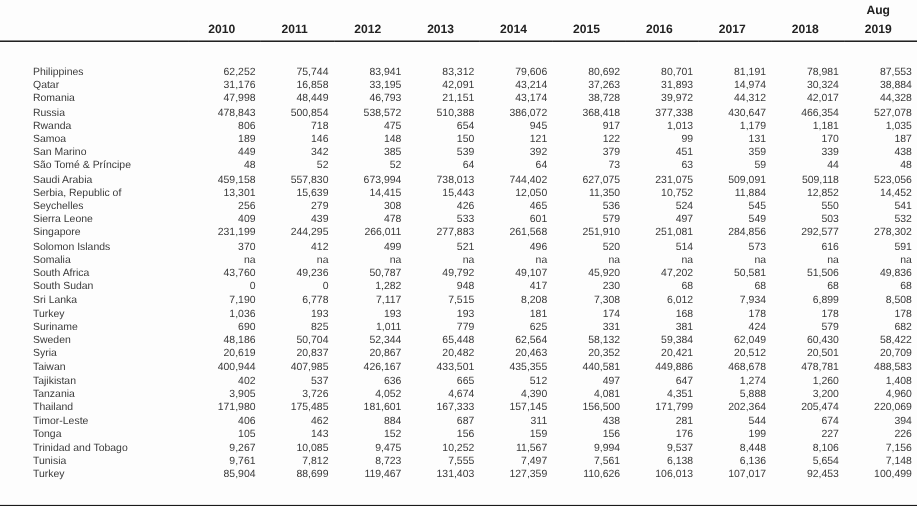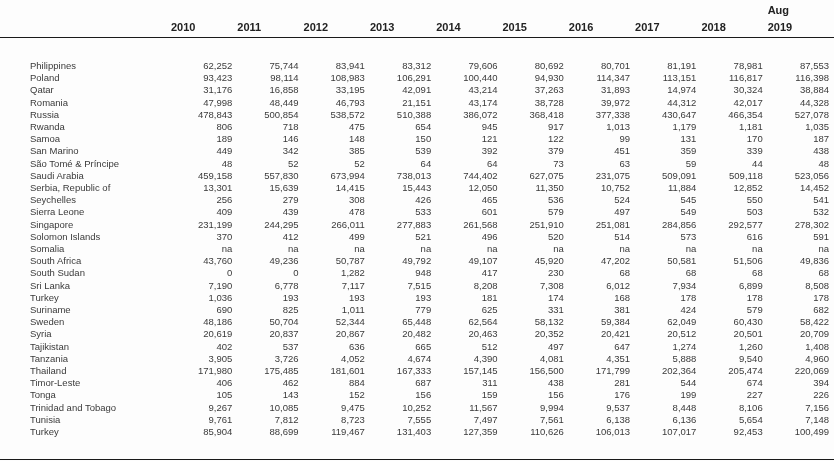--- a/index.html
+++ b/index.html
@@ -22,21 +22,21 @@
     border-collapse: collapse;
     table-layout: fixed;
   }
   col.c-country { width: 171px; }
   col.c-num { width: 66.3px; }
 
   thead th {
     font-weight: bold;
     color: #222222;
     font-size: 11px;
-    text-align: left;
+    text-align: center;
     padding: 0 5px 0 0;
     vertical-align: bottom;
     white-space: nowrap;
   }
   tr.aug-row th { height: 15px; padding-top: 2px; line-height: 13px; }
   tr.year-row th { height: 16px; padding-bottom: 4px; line-height: 12px; }
   thead { border-bottom: 1.5px solid #1a1a1a; }
 
   tbody td {
     font-size: 9.5px;
@@ -109,33 +109,20 @@
           <td class="num">83,941</td>
           <td class="num">83,312</td>
           <td class="num">79,606</td>
           <td class="num">80,692</td>
           <td class="num">80,701</td>
           <td class="num">81,191</td>
           <td class="num">78,981</td>
           <td class="num">87,553</td>
         </tr>
         <tr>
-          <td class="country">Poland</td>
-          <td class="num">93,423</td>
-          <td class="num">98,114</td>
-          <td class="num">108,983</td>
-          <td class="num">106,291</td>
-          <td class="num">100,440</td>
-          <td class="num">94,930</td>
-          <td class="num">114,347</td>
-          <td class="num">113,151</td>
-          <td class="num">116,817</td>
-          <td class="num">116,398</td>
-        </tr>
-        <tr>
           <td class="country">Qatar</td>
           <td class="num">31,176</td>
           <td class="num">16,858</td>
           <td class="num">33,195</td>
           <td class="num">42,091</td>
           <td class="num">43,214</td>
           <td class="num">37,263</td>
           <td class="num">31,893</td>
           <td class="num">14,974</td>
           <td class="num">30,324</td>
@@ -395,20 +382,33 @@
           <td class="num">20,867</td>
           <td class="num">20,482</td>
           <td class="num">20,463</td>
           <td class="num">20,352</td>
           <td class="num">20,421</td>
           <td class="num">20,512</td>
           <td class="num">20,501</td>
           <td class="num">20,709</td>
         </tr>
         <tr>
+          <td class="country">Taiwan</td>
+          <td class="num">400,944</td>
+          <td class="num">407,985</td>
+          <td class="num">426,167</td>
+          <td class="num">433,501</td>
+          <td class="num">435,355</td>
+          <td class="num">440,581</td>
+          <td class="num">449,886</td>
+          <td class="num">468,678</td>
+          <td class="num">478,781</td>
+          <td class="num">488,583</td>
+        </tr>
+        <tr>
           <td class="country">Tajikistan</td>
           <td class="num">402</td>
           <td class="num">537</td>
           <td class="num">636</td>
           <td class="num">665</td>
           <td class="num">512</td>
           <td class="num">497</td>
           <td class="num">647</td>
           <td class="num">1,274</td>
           <td class="num">1,260</td>
@@ -417,21 +417,21 @@
         <tr>
           <td class="country">Tanzania</td>
           <td class="num">3,905</td>
           <td class="num">3,726</td>
           <td class="num">4,052</td>
           <td class="num">4,674</td>
           <td class="num">4,390</td>
           <td class="num">4,081</td>
           <td class="num">4,351</td>
           <td class="num">5,888</td>
-          <td class="num">9,540</td>
+          <td class="num">3,200</td>
           <td class="num">4,960</td>
         </tr>
         <tr>
           <td class="country">Thailand</td>
           <td class="num">171,980</td>
           <td class="num">175,485</td>
           <td class="num">181,601</td>
           <td class="num">167,333</td>
           <td class="num">157,145</td>
           <td class="num">156,500</td>

